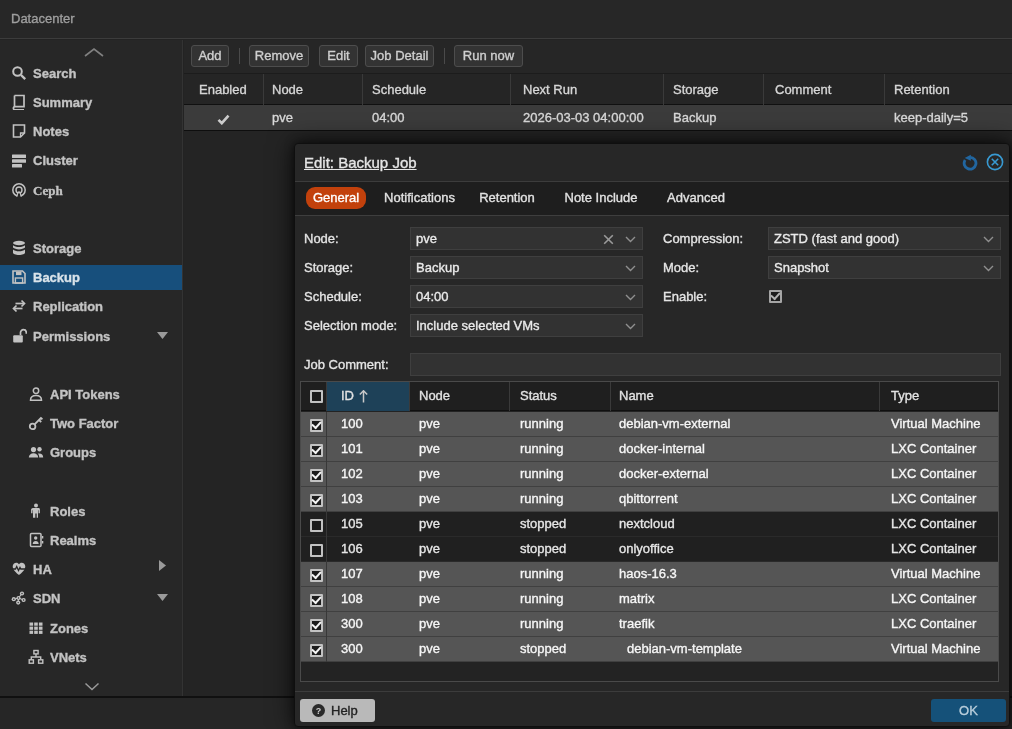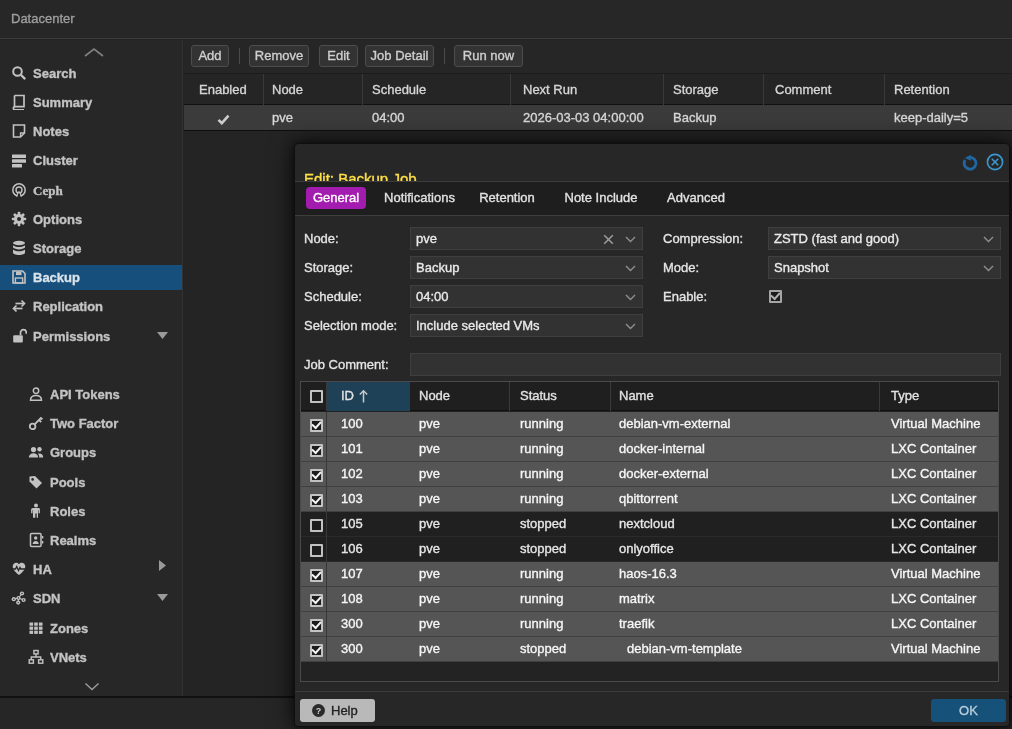--- a/index.html
+++ b/index.html
@@ -40,28 +40,28 @@
   font-weight:400; color:#d6d6d6; }
 #mhead .s { position:absolute; top:0; width:1px; height:32px; background:#3a3a3a; }
 #mrow { position:absolute; left:0; top:65px; width:828px; height:26px;
   background:#3b3b3b; border-bottom:1px solid #0e0e0e; }
 #mrow .c { position:absolute; top:0; line-height:25px; font-size:13px;
   font-weight:400; color:#d8d8d8; }
 
 
 #modal { left:294px; top:143px; width:716px; height:584px; background:#272727; z-index:5; border-radius:4px;
   border:1px solid #0f0f0f; box-shadow:0 0 26px rgba(0,0,0,.7), 0 0 8px rgba(0,0,0,.5); }
-#mtitle { position:absolute; left:9px; top:16px; height:37px; line-height:37px;
-  color:#fde047; font-size:15px;text-decoration:underline; }
+#mtitle { position:absolute; left:9px; top:0; height:37px; line-height:37px;
+  color:#e5e5e5; font-size:15px;text-decoration:underline; }
 #tabs { position:absolute; left:0; top:37px; width:714px; height:35px;
   background:#1e1e1e; border-top:1px solid #3c3c3c; border-bottom:1px solid #3e3e3e; }
 .tab { position:absolute; top:5px; height:22px; line-height:22px; font-size:13px;
   font-weight:400; color:#e2e2e2; text-align:center; }
 .tab.on { font-weight:400; }
-.tab.on { background:#a21caf; color:#ffffff; border-radius:4px; }
+.tab.on { background:#c2410c; color:#ffffff; border-radius:9px; }
 
 .flabel { position:absolute; font-size:13px; font-weight:400; color:#e4e4e4;
   line-height:23px; }
 .field { position:absolute; width:233px; height:23px; background:#323232;
   border:1px solid #3f3f3f; color:#eaeaea; font-size:13px; font-weight:400;
   line-height:21px; padding-left:5px; }
 
 
 #grid { position:absolute; left:5px; top:237px; width:699px; height:301px;
   border:1px solid #4a4a4a; background:#232323; }
@@ -134,33 +134,20 @@
       </div>
     <div class="nav" style="top:137.5px;font-family:Liberation Serif, serif;">
         <svg width="16" height="16" viewBox="0 0 16 16">
           <circle cx="8" cy="8" r="6.2" fill="none" stroke="#c2c2c2" stroke-width="1.5"></circle>
           <circle cx="8" cy="8" r="3" fill="none" stroke="#c2c2c2" stroke-width="1.4"></circle>
           <path d="M8 11v4" stroke="#272727" stroke-width="3.6"></path>
           <path d="M5.9 14.5c0-2 .3-3.4 2.1-4.6 1.8 1.2 2.1 2.6 2.1 4.6" fill="none" stroke="#c2c2c2" stroke-width="1.4"></path>
         </svg>
         <span class="lb">Ceph</span>
       </div>
-    <div class="nav" style="top:166.7px;">
-        <svg width="16" height="16" viewBox="0 0 16 16">
-          <g fill="#c2c2c2">
-            <circle cx="8" cy="8" r="5"></circle>
-            <rect x="6.7" y="0.8" width="2.6" height="14.4" rx="0.8"></rect>
-            <rect x="0.8" y="6.7" width="14.4" height="2.6" rx="0.8"></rect>
-            <rect x="6.7" y="0.8" width="2.6" height="14.4" rx="0.8" transform="rotate(45 8 8)"></rect>
-            <rect x="6.7" y="0.8" width="2.6" height="14.4" rx="0.8" transform="rotate(-45 8 8)"></rect>
-          </g>
-          <circle cx="8" cy="8" r="2" fill="#272727"></circle>
-        </svg>
-        <span class="lb">Options</span>
-      </div>
     <div class="nav" style="top:195.9px;">
         <svg width="16" height="16" viewBox="0 0 16 16">
           <g fill="#c2c2c2">
             <ellipse cx="8" cy="3" rx="6" ry="2.2"></ellipse>
             <path d="M2 5.2c1.2 1.2 3.4 1.8 6 1.8s4.8-.6 6-1.8v2.4c-1.2 1.2-3.4 1.8-6 1.8s-4.8-.6-6-1.8z"></path>
             <path d="M2 9.4c1.2 1.2 3.4 1.8 6 1.8s4.8-.6 6-1.8v3.3c0 1.2-2.7 2.2-6 2.2s-6-1-6-2.2z"></path>
           </g>
         </svg>
         <span class="lb">Storage</span>
       </div>
@@ -216,27 +203,20 @@
     <div class="nav sub" style="top:400.3px;">
         <svg width="16" height="16" viewBox="0 0 16 16">
           <g fill="#c2c2c2">
             <circle cx="5.5" cy="5.6" r="2.6"></circle>
             <path d="M.8 13.5c0-2.7 2.1-4.3 4.7-4.3s4.7 1.6 4.7 4.3z"></path>
             <circle cx="11.5" cy="5.2" r="2.2"></circle>
             <path d="M11.2 13.5h4c0-2.4-1.6-3.9-3.9-3.9-.5 0-1 .1-1.4.2 1 .9 1.3 2.2 1.3 3.7z"></path>
           </g>
         </svg>
         <span class="lb">Groups</span>
-      </div>
-    <div class="nav sub" style="top:429.5px;">
-        <svg width="16" height="16" viewBox="0 0 16 16">
-          <path d="M1.5 2.5v5l7 7 5.5-5.5-7-7z" fill="#c2c2c2"></path>
-          <circle cx="4.6" cy="5.4" r="1.3" fill="#272727"></circle>
-        </svg>
-        <span class="lb">Pools</span>
       </div>
     <div class="nav sub" style="top:458.7px;">
         <svg width="16" height="16" viewBox="0 0 16 16">
           <g fill="#c2c2c2">
             <circle cx="8" cy="2.6" r="2"></circle>
             <path d="M5.4 5h5.2c.8 0 1.3.6 1.3 1.3v4h-1.4V7.2h-.5v7.6H8.7v-4.4h-1.4v4.4H5.0V7.2h-.5v3.1H3.1v-4C3.1 5.6 4.6 5 5.4 5z"></path>
           </g>
         </svg>
         <span class="lb">Roles</span>
       </div>

